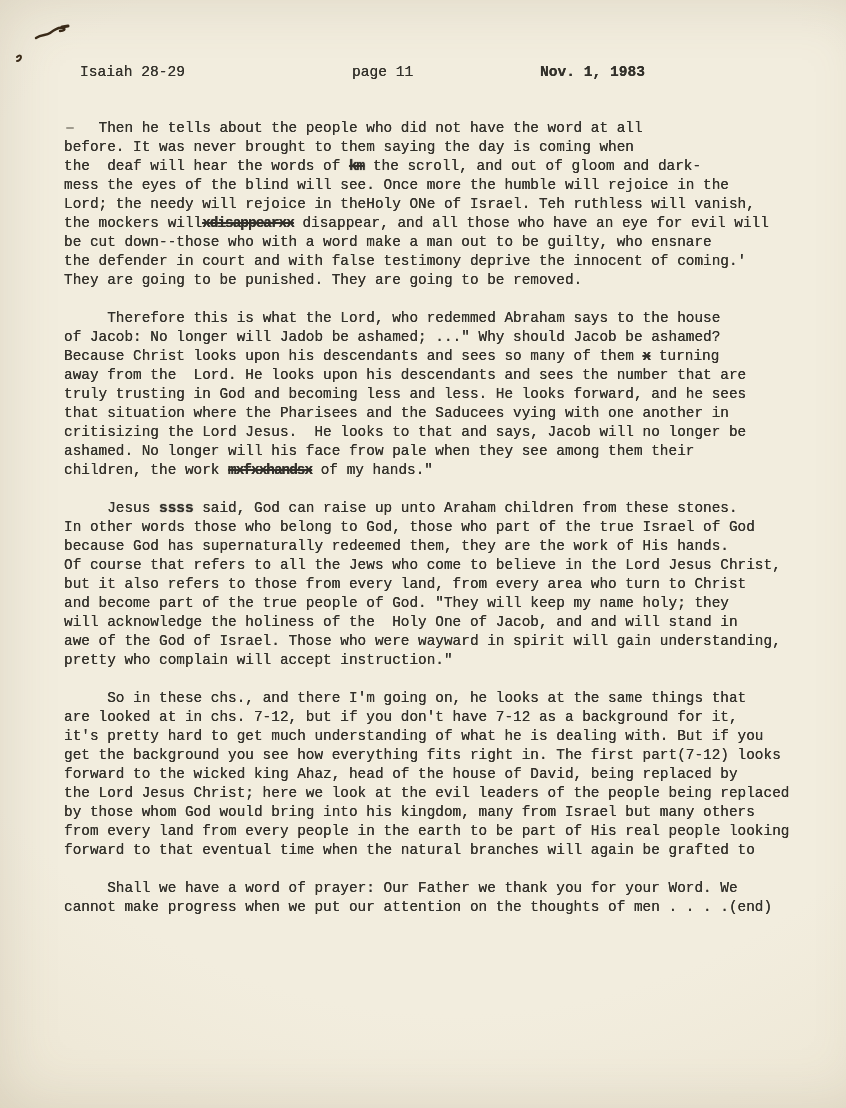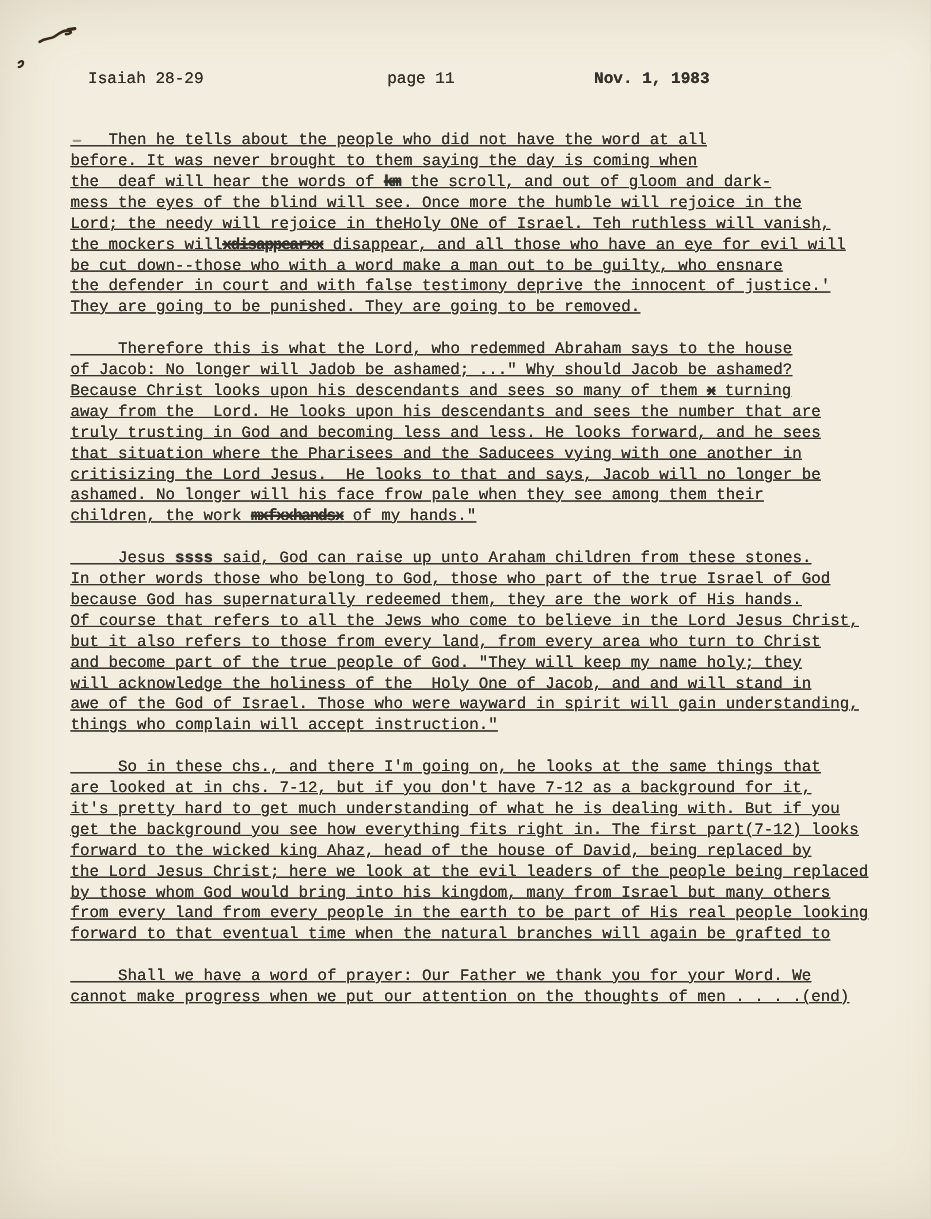--- a/index.html
+++ b/index.html
@@ -39,21 +39,20 @@
   .page-header .h-center { position: absolute; left: 352px; top: 0; }
   .page-header .h-right  { position: absolute; left: 540px; top: 0; font-weight: bold; }
   .document-body {
     position: absolute;
     top: 119px;
     left: 64px;
     right: 34px;
     font-size: 14.4px;
     line-height: 19px;
     text-shadow: 0 0 0.6px currentColor;
-    text-decoration: underline;
   }
   .para { margin: 0 0 19px 0; }
   .line { white-space: pre-wrap; }
   .strike {
     text-decoration: line-through;
     text-decoration-thickness: 2px;
     font-weight: bold;
     letter-spacing: -1px;
     text-align: right;
   }
@@ -89,21 +88,21 @@
 
   <div class="document-body">
       <div class="para">
         <div class="line"><span>    Then he tells about the people who did not have the word at all</span></div>
         <div class="line"><span>before. It was never brought to them saying the day is coming when</span></div>
         <div class="line"><span>the  deaf will hear the words of </span><span class="strike bold">km</span><span> the scroll, and out of gloom and dark-</span></div>
         <div class="line"><span>mess the eyes of the blind will see. Once more the humble will rejoice in the</span></div>
         <div class="line"><span>Lord; the needy will rejoice in theHoly ONe of Israel. Teh ruthless will vanish,</span></div>
         <div class="line"><span>the mockers will</span><span class="strike">xdisappearxx</span><span> disappear, and all those who have an eye for evil will</span></div>
         <div class="line"><span>be cut down--those who with a word make a man out to be guilty, who ensnare</span></div>
-        <div class="line"><span>the defender in court and with false testimony deprive the innocent of justice.'</span></div>
+        <div class="line"><span>the defender in court and with false testimony deprive the innocent of coming.'</span></div>
         <div class="line"><span>They are going to be punished. They are going to be removed.</span></div>
       </div>
       <div class="para">
         <div class="line"><span>     Therefore this is what the Lord, who redemmed Abraham says to the house</span></div>
         <div class="line"><span>of Jacob: No longer will Jadob be ashamed; ..." Why should Jacob be ashamed?</span></div>
         <div class="line"><span>Because Christ looks upon his descendants and sees so many of them </span><span class="strike">x</span><span> turning</span></div>
         <div class="line"><span>away from the  Lord. He looks upon his descendants and sees the number that are</span></div>
         <div class="line"><span>truly trusting in God and becoming less and less. He looks forward, and he sees</span></div>
         <div class="line"><span>that situation where the Pharisees and the Saducees vying with one another in</span></div>
         <div class="line"><span>critisizing the Lord Jesus.  He looks to that and says, Jacob will no longer be</span></div>
@@ -112,21 +111,21 @@
       </div>
       <div class="para">
         <div class="line"><span>     Jesus </span><span class="bold">ssss</span><span> said, God can raise up unto Araham children from these stones.</span></div>
         <div class="line"><span>In other words those who belong to God, those who part of the true Israel of God</span></div>
         <div class="line"><span>because God has supernaturally redeemed them, they are the work of His hands.</span></div>
         <div class="line"><span>Of course that refers to all the Jews who come to believe in the Lord Jesus Christ,</span></div>
         <div class="line"><span>but it also refers to those from every land, from every area who turn to Christ</span></div>
         <div class="line"><span>and become part of the true people of God. "They will keep my name holy; they</span></div>
         <div class="line"><span>will acknowledge the holiness of the  Holy One of Jacob, and and will stand in</span></div>
         <div class="line"><span>awe of the God of Israel. Those who were wayward in spirit will gain understanding,</span></div>
-        <div class="line"><span>things who complain will accept instruction."</span></div>
+        <div class="line"><span>pretty who complain will accept instruction."</span></div>
       </div>
       <div class="para">
         <div class="line"><span>     So in these chs., and there I'm going on, he looks at the same things that</span></div>
         <div class="line"><span>are looked at in chs. 7-12, but if you don't have 7-12 as a background for it,</span></div>
         <div class="line"><span>it's pretty hard to get much understanding of what he is dealing with. But if you</span></div>
         <div class="line"><span>get the background you see how everything fits right in. The first part(7-12) looks</span></div>
         <div class="line"><span>forward to the wicked king Ahaz, head of the house of David, being replaced by</span></div>
         <div class="line"><span>the Lord Jesus Christ; here we look at the evil leaders of the people being replaced</span></div>
         <div class="line"><span>by those whom God would bring into his kingdom, many from Israel but many others</span></div>
         <div class="line"><span>from every land from every people in the earth to be part of His real people looking</span></div>

